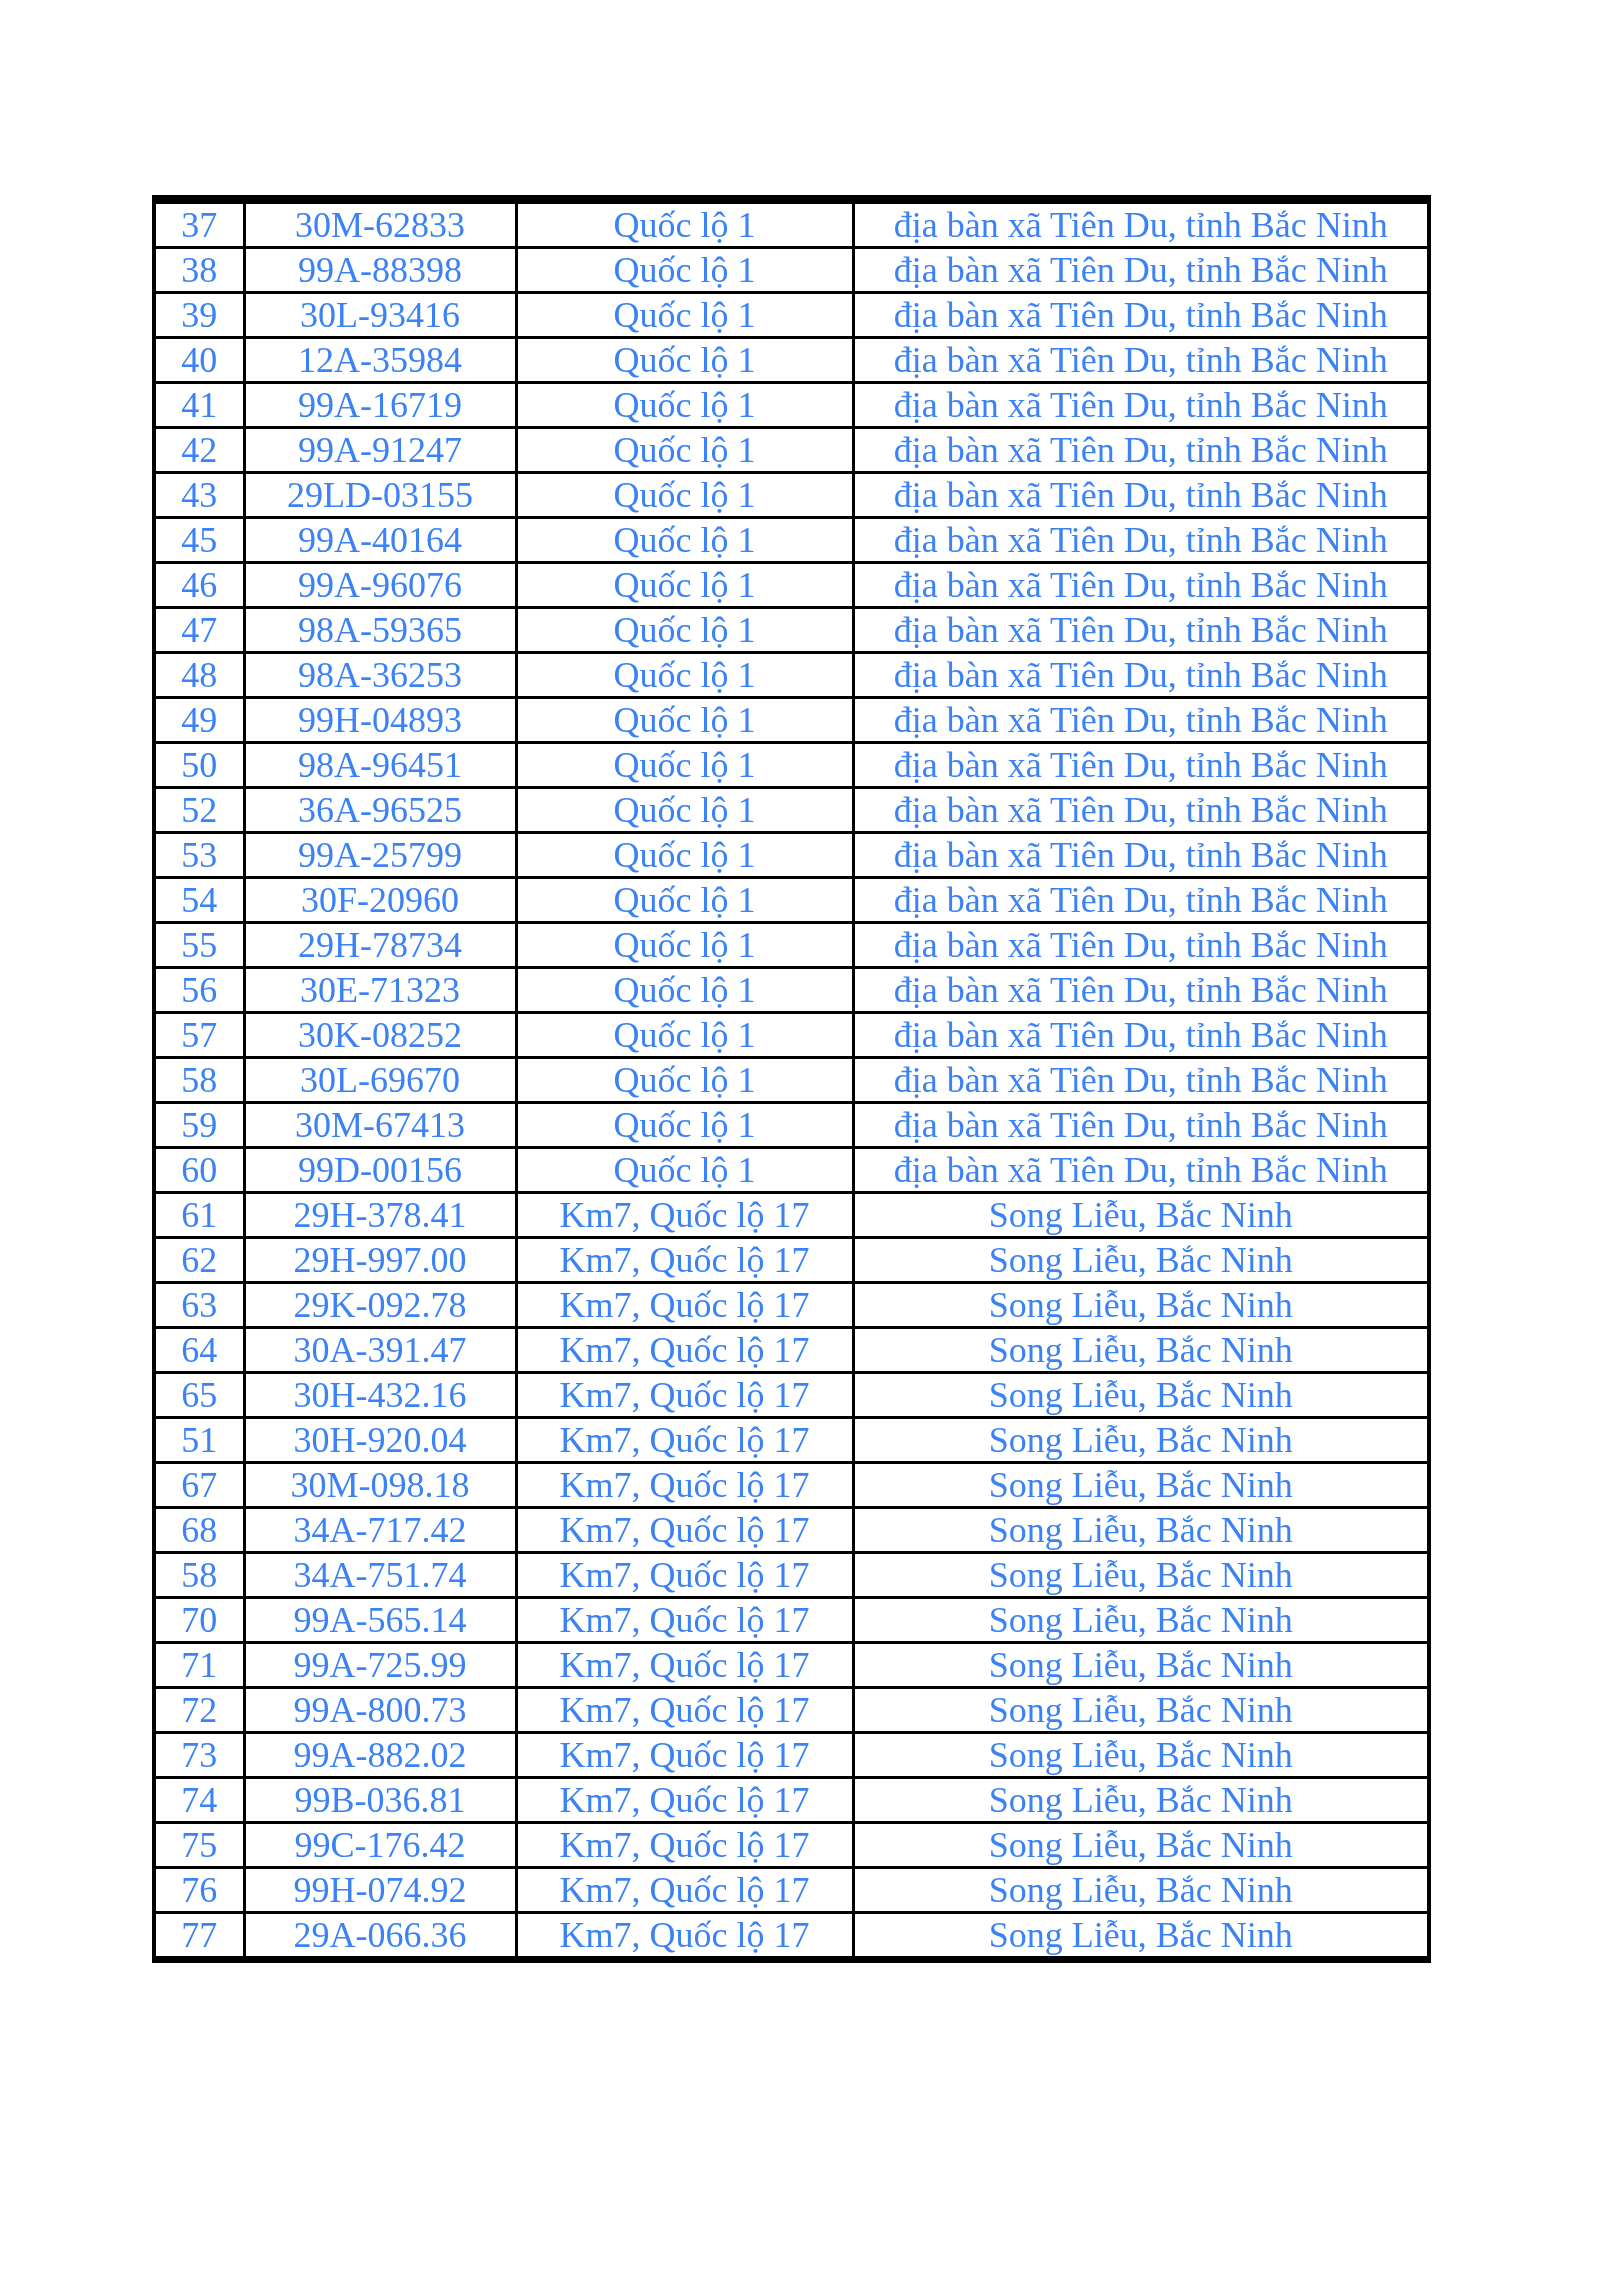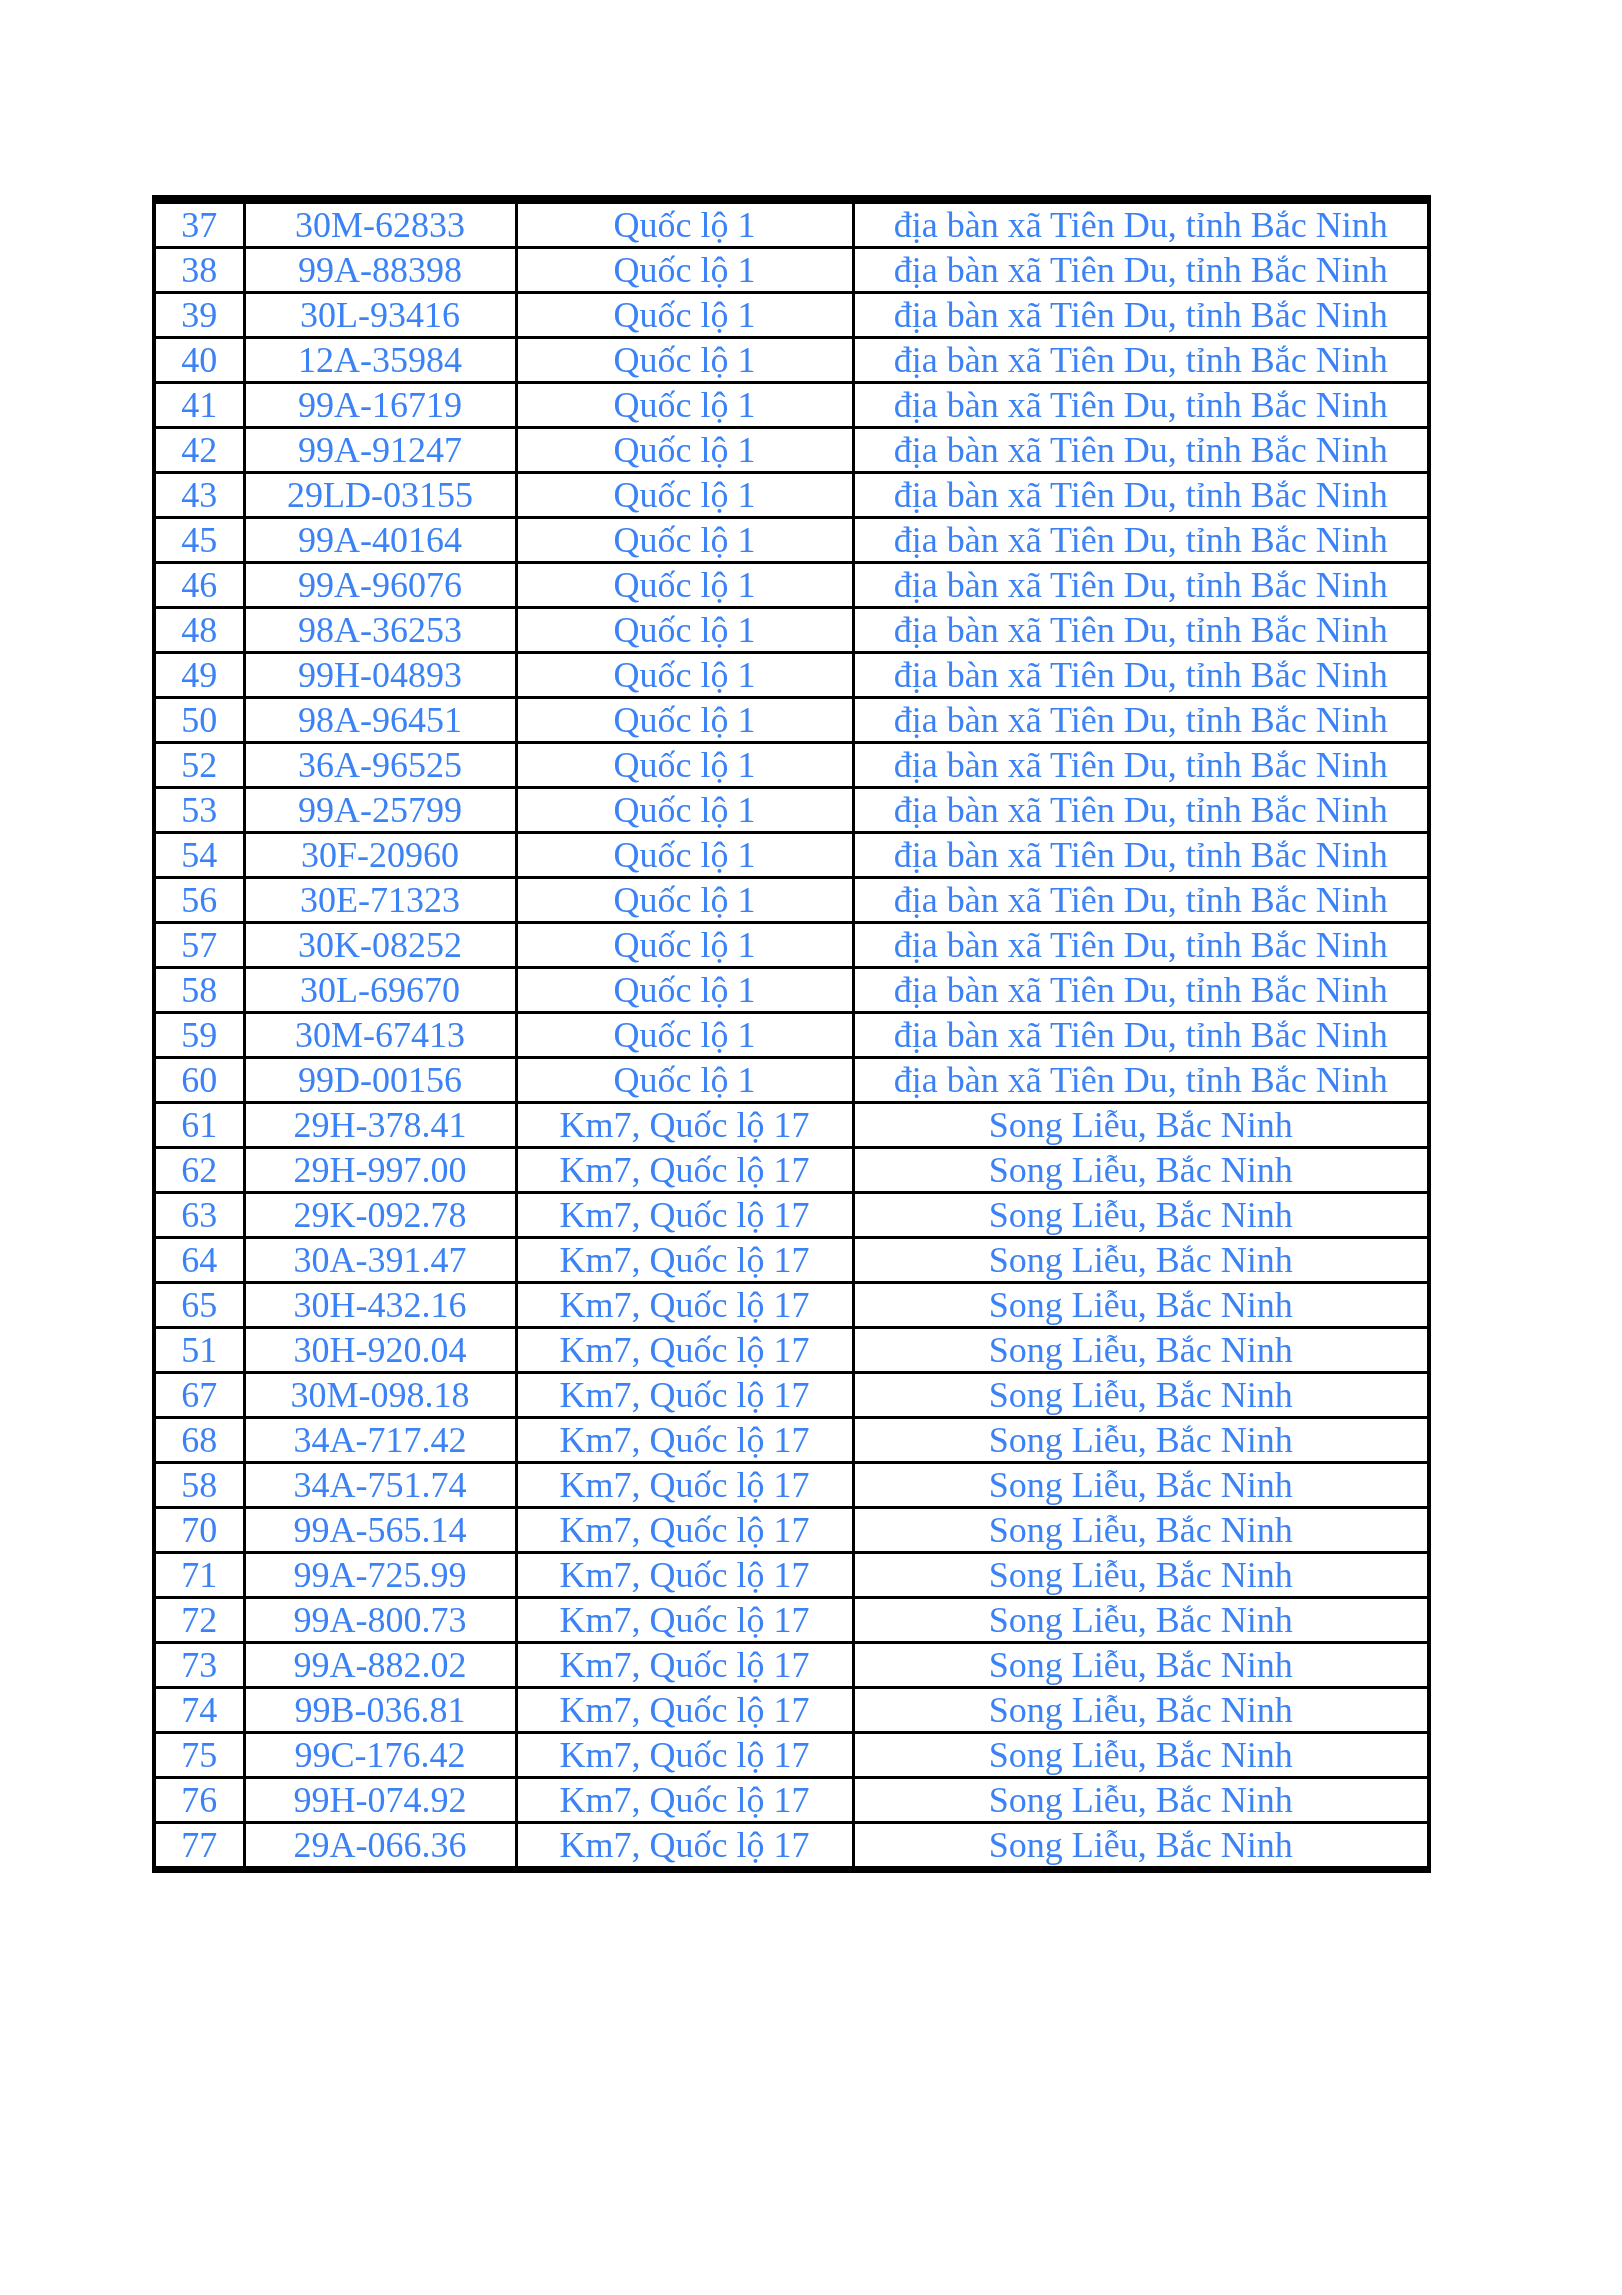--- a/index.html
+++ b/index.html
@@ -112,20 +112,26 @@
     <td>địa bàn xã Tiên Du, tỉnh Bắc Ninh</td>
   </tr>
 
   <tr>
     <td>46</td>
     <td>99A-96076</td>
     <td>Quốc lộ 1</td>
     <td>địa bàn xã Tiên Du, tỉnh Bắc Ninh</td>
   </tr>
 
+  <tr>
+    <td>47</td>
+    <td>98A-59365</td>
+    <td>Quốc lộ 1</td>
+    <td>địa bàn xã Tiên Du, tỉnh Bắc Ninh</td>
+  </tr>
 
   <tr>
     <td>48</td>
     <td>98A-36253</td>
     <td>Quốc lộ 1</td>
     <td>địa bàn xã Tiên Du, tỉnh Bắc Ninh</td>
   </tr>
 
   <tr>
     <td>49</td>
@@ -156,20 +162,26 @@
     <td>địa bàn xã Tiên Du, tỉnh Bắc Ninh</td>
   </tr>
 
   <tr>
     <td>54</td>
     <td>30F-20960</td>
     <td>Quốc lộ 1</td>
     <td>địa bàn xã Tiên Du, tỉnh Bắc Ninh</td>
   </tr>
 
+  <tr>
+    <td>55</td>
+    <td>29H-78734</td>
+    <td>Quốc lộ 1</td>
+    <td>địa bàn xã Tiên Du, tỉnh Bắc Ninh</td>
+  </tr>
 
   <tr>
     <td>56</td>
     <td>30E-71323</td>
     <td>Quốc lộ 1</td>
     <td>địa bàn xã Tiên Du, tỉnh Bắc Ninh</td>
   </tr>
 
   <tr>
     <td>57</td>

